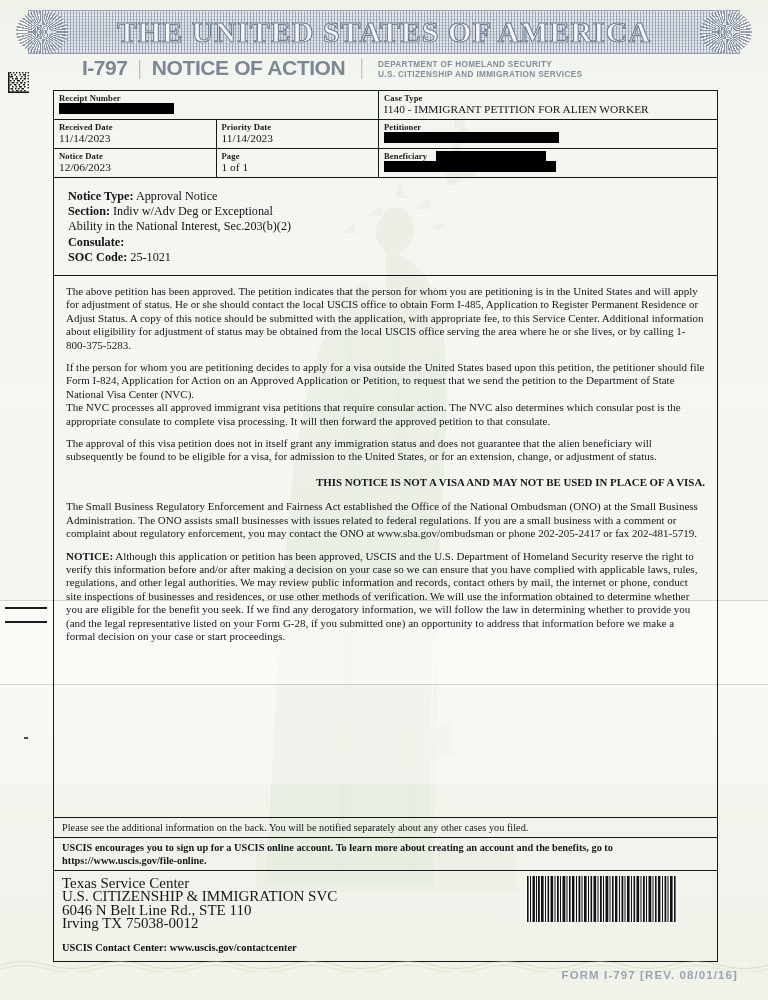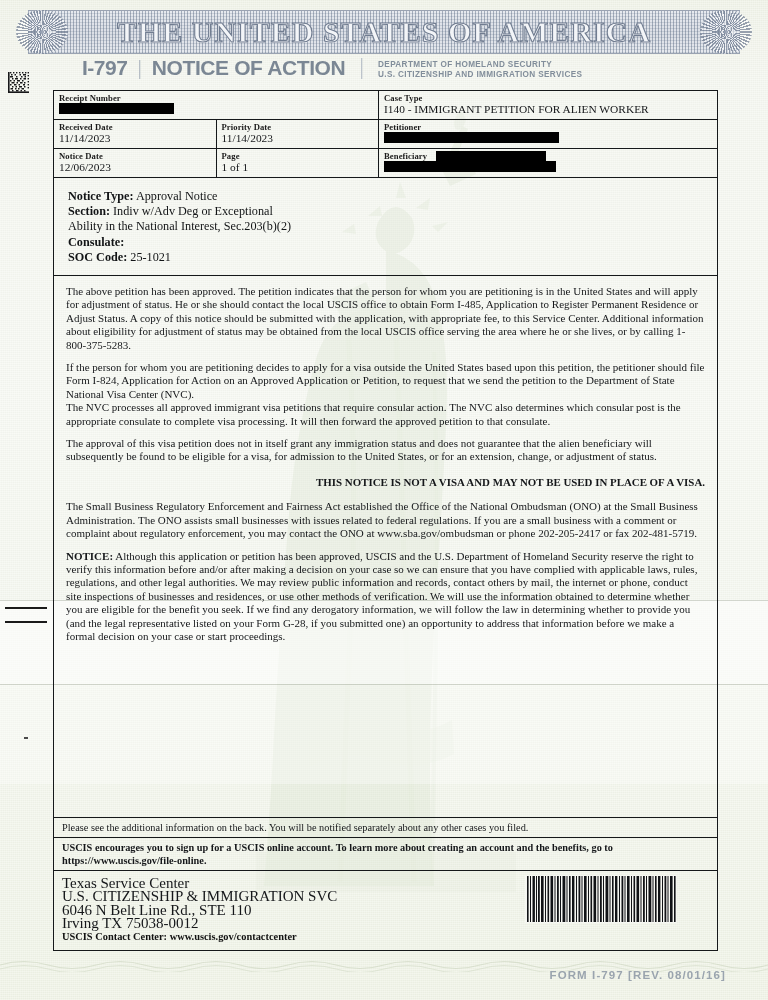--- a/index.html
+++ b/index.html
@@ -278,35 +278,35 @@
   .sc-line {
     font-family: "Liberation Serif", "DejaVu Serif", serif;
     font-size: 15px;
     line-height: 13.4px;
     color: #15171a;
   }
   .sc-contact {
     font-family: "Liberation Serif", "DejaVu Serif", serif;
     font-weight: 700;
     font-size: 10.4px;
-    margin-top: 0;
+    margin-top: 11px;
     color: #111;
   }
   .barcode {
     position: absolute;
     right: 40px;
     top: 4px;
     width: 152px;
     height: 48px;
   }
 
   
   .form-id {
     position: absolute;
-    right: 42px;
+    right: 30px;
     top: 969px;
     font-family: "Liberation Sans", sans-serif;
     font-weight: 700;
     font-size: 11.5px;
     letter-spacing: 1.1px;
     color: #9aa4ae;
   }
   .wave-bottom {
     position: absolute;
     left: 0; right: 0; top: 956px; height: 16px;

